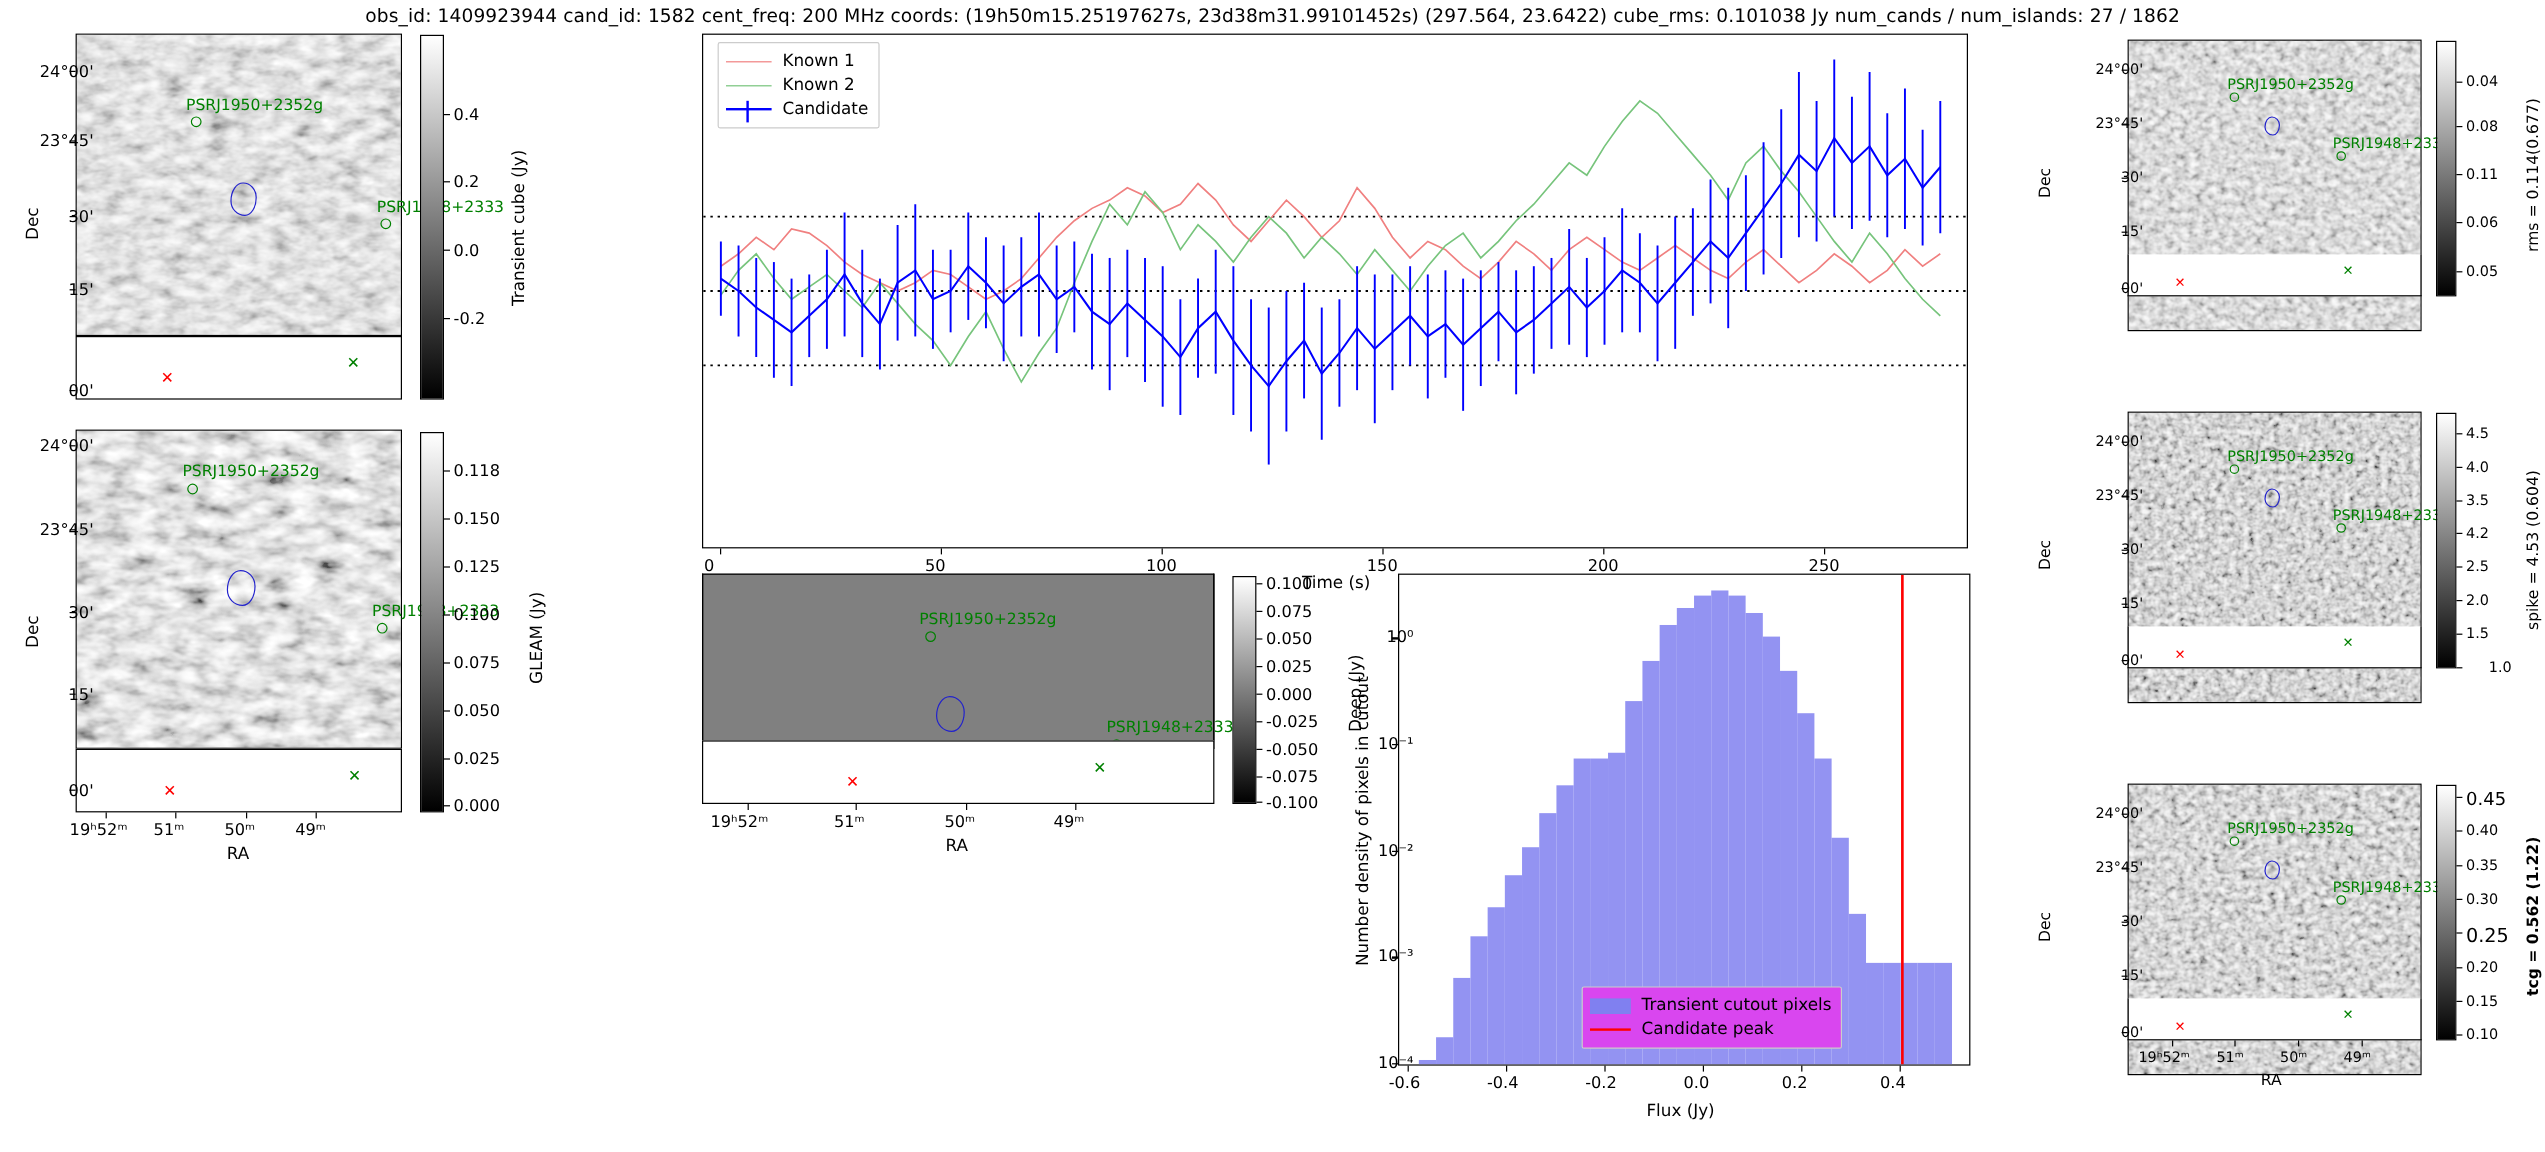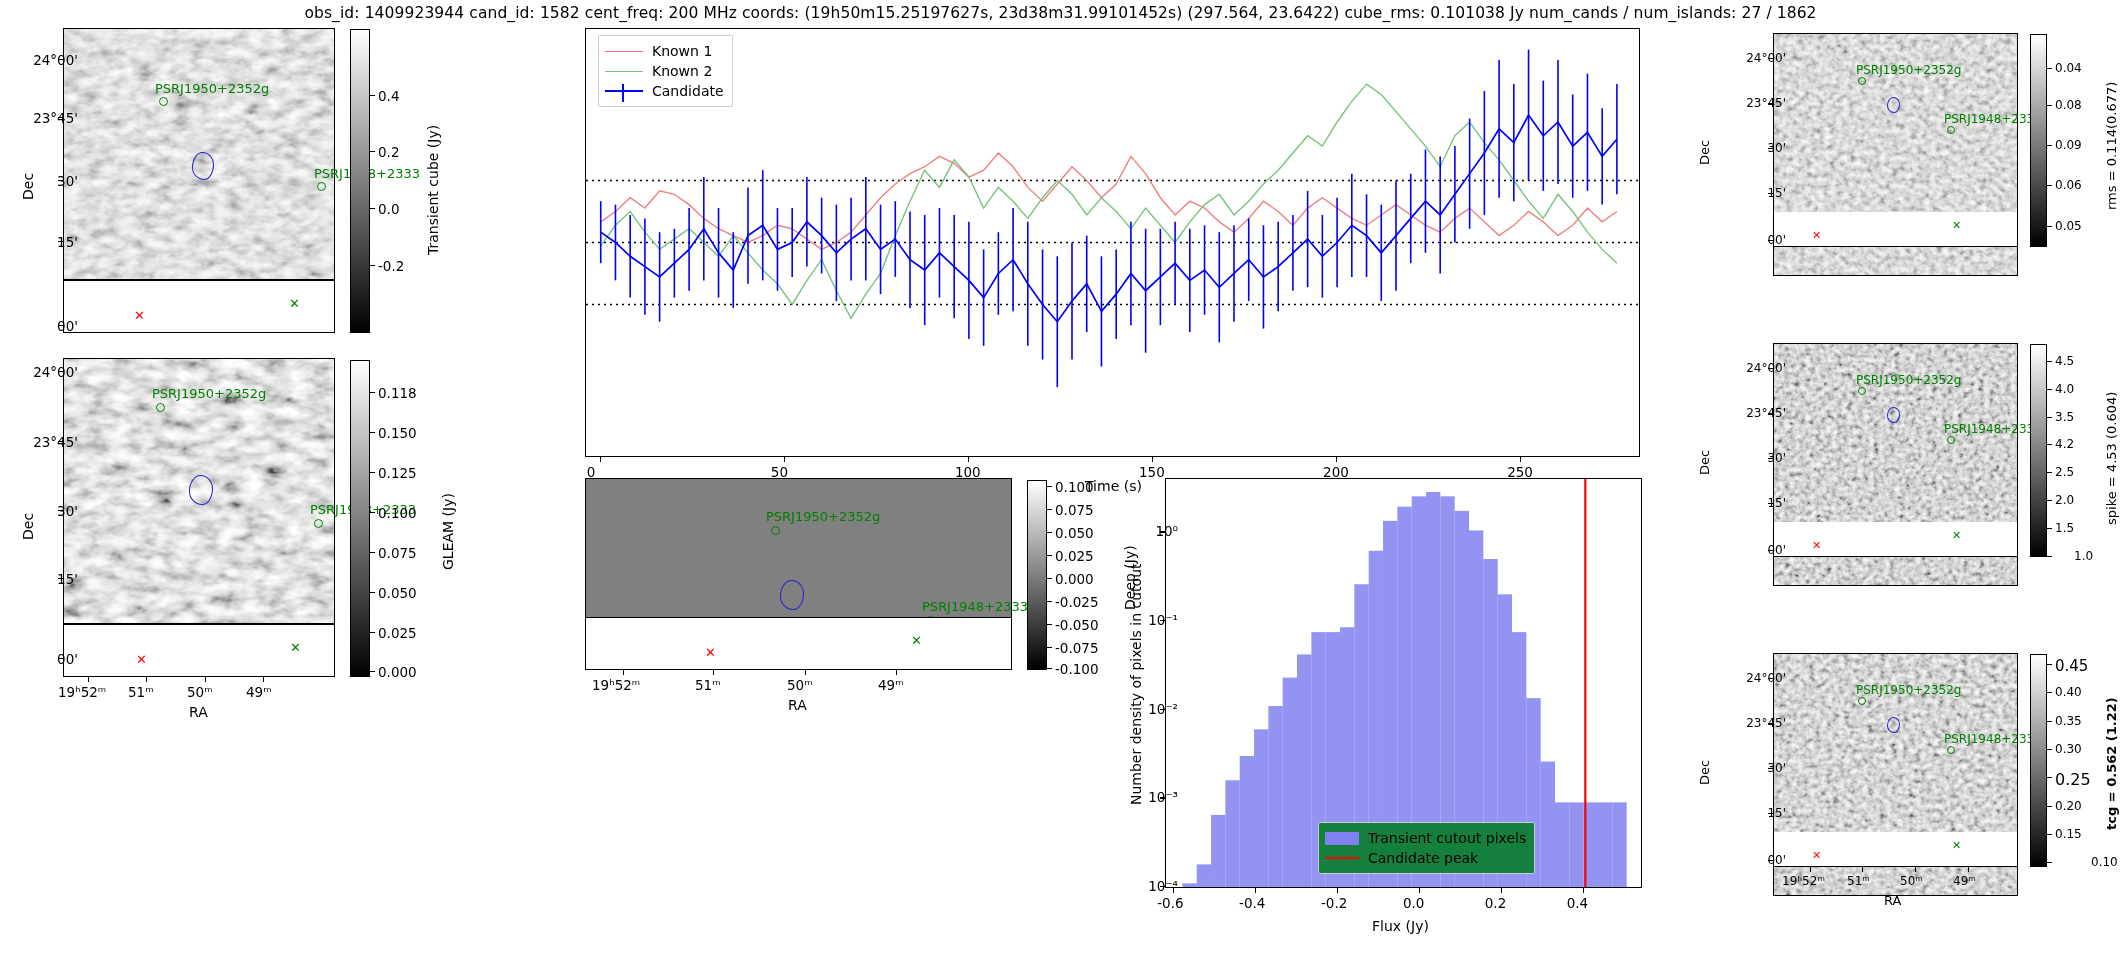--- a/index.html
+++ b/index.html
@@ -378,21 +378,21 @@
       <div class="tlab" style="left:1320.9827586206895px;top:895px;">-0.2</div>
       <div class="tk tkx" style="position:absolute;left:1418.8793103448274px;top:888px;"></div>
       <div class="tlab" style="left:1402.8793103448274px;top:895px;">0.0</div>
       <div class="tk tkx" style="position:absolute;left:1500.7758620689656px;top:888px;"></div>
       <div class="tlab" style="left:1484.7758620689656px;top:895px;">0.2</div>
       <div class="tk tkx" style="position:absolute;left:1582.6724137931033px;top:888px;"></div>
       <div class="tlab" style="left:1566.6724137931033px;top:895px;">0.4</div>
     </div>
   <div class="axlabel vert" style="left:1128px;top:805px;transform:rotate(-90deg);">Number density of pixels in cutout</div>
   <div class="axlabel" style="left:1372px;top:918px;">Flux (Jy)</div>
-  <div class="legendbox" style="left:1318px;top:822px;background:#15803d;">
+  <div class="legendbox" style="left:1318px;top:822px;background:#d946ef;">
     <div class="legrow">
       <span class="legpatch" style="background:#8080f0;"></span>
       <span>Transient cutout pixels</span>
     </div>
     <div class="legrow">
       <span class="legline" style="border-top-color:#ff0000;border-top-width:2px;width:34px;"></span>
       <span>Candidate peak</span>
     </div>
   </div>
 </div>
@@ -436,21 +436,21 @@
   <div class="tlab r" style="left:1700px;top:233px;width:63px;font-size:12px;">00'</div>
   <div class="axlabel vert" style="left:1697px;top:165px;font-size:13px;transform:rotate(-90deg);">Dec</div>
   <div class="cbar" style="left:2030px;top:34px;width:17px;height:213px;"></div>
   <div class="tk tkx abs" style="left:2047px;top:68px;width:5px;height:1.2px;"></div>
   <div class="tk tkx abs" style="left:2047px;top:105px;width:5px;height:1.2px;"></div>
   <div class="tk tkx abs" style="left:2047px;top:145px;width:5px;height:1.2px;"></div>
   <div class="tk tkx abs" style="left:2047px;top:185px;width:5px;height:1.2px;"></div>
   <div class="tk tkx abs" style="left:2047px;top:226px;width:5px;height:1.2px;"></div>
   <div class="tlab" style="left:2055px;top:61px;font-size:12px;">0.04</div>
   <div class="tlab" style="left:2055px;top:98px;font-size:12px;">0.08</div>
-  <div class="tlab" style="left:2055px;top:138px;font-size:12px;">0.09</div>
+  <div class="tlab" style="left:2055px;top:138px;font-size:12px;">0.11</div>
   <div class="tlab" style="left:2055px;top:178px;font-size:12px;">0.06</div>
   <div class="tlab" style="left:2055px;top:219px;font-size:12px;">0.05</div>
   <div class="cbar-lab vert" style="left:2104px;top:210px;font-size:13px;transform:rotate(-90deg);">rms = 0.114(0.677)</div>
 </div>
 
 <div>
   <div class="axes" style="left:1773px;top:343px;width:245px;height:243px;">
     <svg width="243" height="241">
       <defs>
         <filter id="nz4" x="0" y="0" width="100%" height="100%">
@@ -561,15 +561,15 @@
   <div class="tk tkx abs" style="left:2047px;top:806px;width:5px;height:1.2px;"></div>
   <div class="tk tkx abs" style="left:2047px;top:834px;width:5px;height:1.2px;"></div>
   <div class="tk tkx abs" style="left:2047px;top:862px;width:5px;height:1.2px;"></div>
   <div class="tlab" style="left:2055px;top:657px;font-size:15px;">0.45</div>
   <div class="tlab" style="left:2055px;top:685px;font-size:12px;">0.40</div>
   <div class="tlab" style="left:2055px;top:714px;font-size:12px;">0.35</div>
   <div class="tlab" style="left:2055px;top:742px;font-size:12px;">0.30</div>
   <div class="tlab" style="left:2055px;top:770px;font-size:16px;">0.25</div>
   <div class="tlab" style="left:2055px;top:799px;font-size:12px;">0.20</div>
   <div class="tlab" style="left:2055px;top:827px;font-size:12px;">0.15</div>
-  <div class="tlab" style="left:2055px;top:855px;font-size:12px;margin-left:36px;">0.10</div>
+  <div class="tlab" style="left:2055px;top:855px;font-size:12px;">0.10</div>
   <div class="cbar-lab vert" style="left:2104px;top:830px;font-size:13px;font-weight:700;transform:rotate(-90deg);">tcg = 0.562 (1.22)</div>
 </div>
 
 </body></html>

